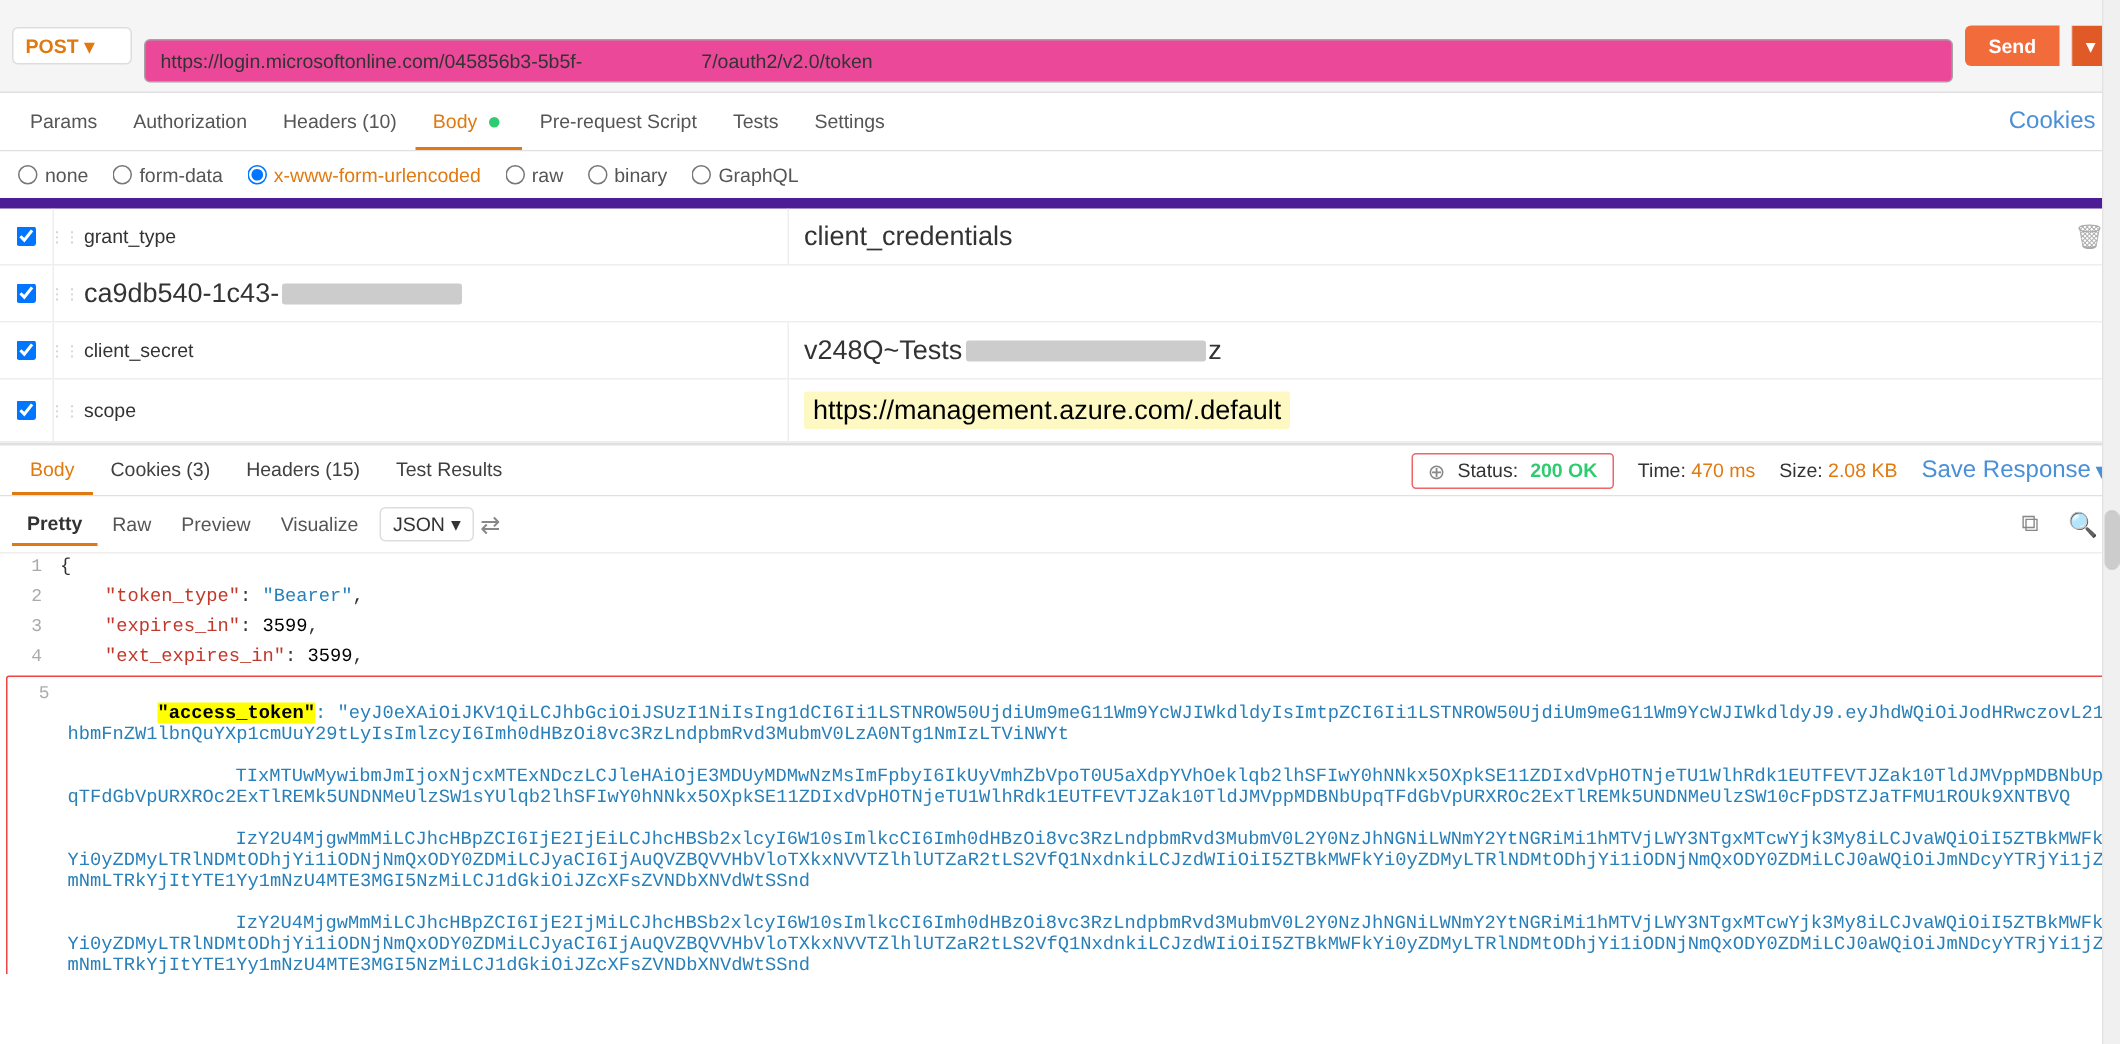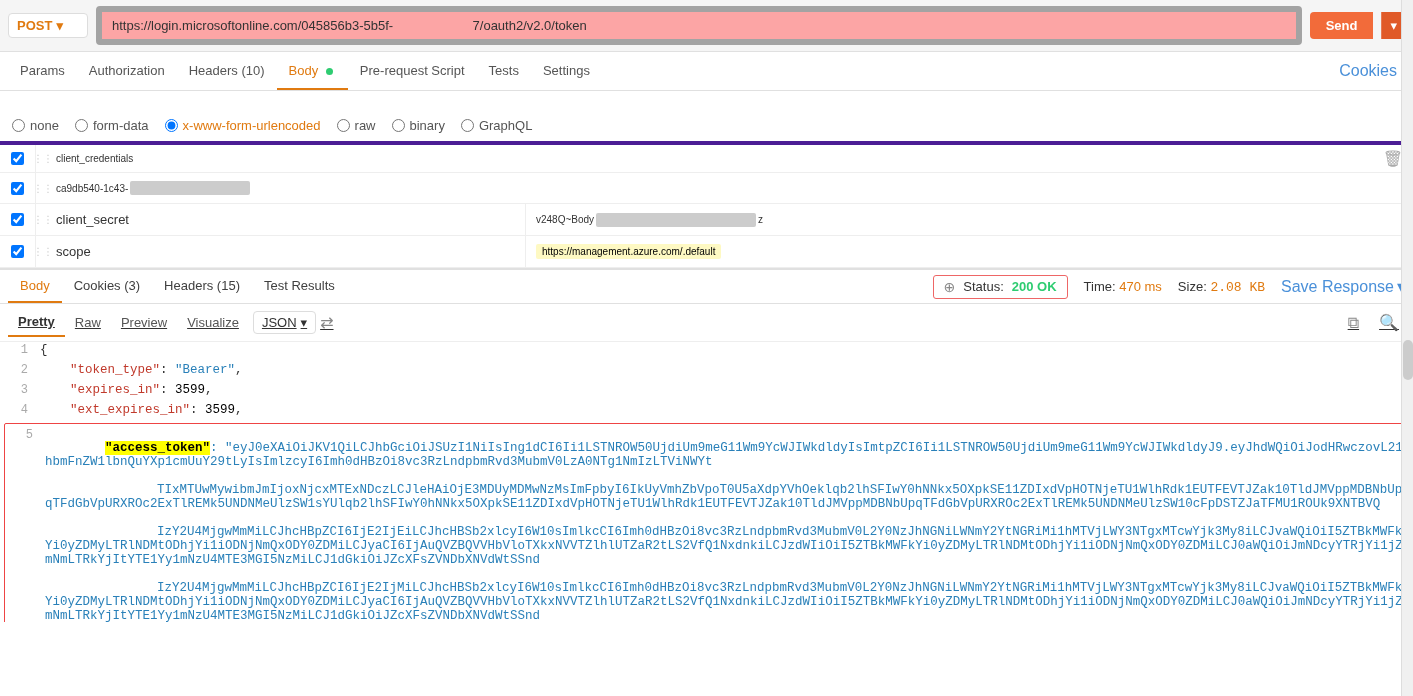--- a/index.html
+++ b/index.html
@@ -24,25 +24,26 @@
       font-size: 13px;
       font-weight: 600;
       color: #e07a10;
       cursor: pointer;
       gap: 4px;
       min-width: 80px;
     }
     .url-input {
       flex: 1;
       padding: 6px 10px;
-      border: 6px solid #a3a3a3;
+      border: 1px solid #a3a3a3;
       border-radius: 4px;
       font-size: 13px;
       color: #333;
-      background: #fca5a5;
+      background: #ec4899;
+      margin-top: 20px;
     }
     .send-btn-arrow {
       background: #e05a28;
       color: #fff;
       border: none;
       border-left: 1px solid #fff3;
       padding: 6px 8px;
       font-size: 13px;
       cursor: pointer;
       border-radius: 0 4px 4px 0;
@@ -86,23 +87,22 @@
       cursor: pointer;
       padding: 10px 8px;
     }
 
     
     .body-type-row {
       display: flex;
       align-items: center;
       padding: 8px 12px;
       gap: 16px;
-      border-bottom: 4px solid #4c1d95;
+      border-bottom: 7px solid #4c1d95;
       background: #fff;
-      margin-top: 19px;
     }
     .radio-item {
       display: flex;
       align-items: center;
       gap: 5px;
       font-size: 13px;
       color: #555;
       cursor: pointer;
     }
     .radio-item input[type=radio] { cursor: pointer; }
@@ -132,21 +132,21 @@
       border-right: 1px solid #eee;
       font-size: 13px;
       color: #333;
       display: flex;
       align-items: center;
       flex-shrink: 0;
     }
     .cell-value {
       flex: 1;
       padding: 8px 10px;
-      font-size: 10px;
+      font-size: 18px;
       color: #333;
       display: flex;
       align-items: center;
     }
     .cell-actions {
       width: 40px;
       display: flex;
       align-items: center;
       justify-content: center;
       flex-shrink: 0;
@@ -211,21 +211,20 @@
     }
 
     
     .view-tabs-row {
       display: flex;
       align-items: center;
       padding: 4px 8px;
       border-bottom: 1px solid #eee;
       gap: 0;
       background: #fff;
-      text-decoration: underline;
     }
     .view-tab {
       padding: 6px 10px;
       font-size: 13px;
       color: #555;
       cursor: pointer;
     }
     .view-tab.active {
       color: #333;
       font-weight: 600;
@@ -384,20 +383,23 @@
 
 <div class="params-section">
 
 
   <div class="params-table">
     <div class="row">
       <div class="cell-check">
           <input type="checkbox" checked="" style="">
         </div>
       <div class="drag-handle">⋮⋮</div>
+      <div class="cell-key">
+          <span>grant_type</span>
+        </div>
       <div class="cell-value">
           <span>client_credentials</span>
         </div>
       <div class="cell-actions" style="color:#aaa;font-size:16px;">🗑</div>
     </div>
     <div class="row">
       <div class="cell-check">
           <input type="checkbox" checked="" style="">
         </div>
       <div class="drag-handle">⋮⋮</div>
@@ -409,21 +411,21 @@
     </div>
     <div class="row">
       <div class="cell-check">
           <input type="checkbox" checked="" style="">
         </div>
       <div class="drag-handle">⋮⋮</div>
       <div class="cell-key">
           <span>client_secret</span>
         </div>
       <div class="cell-value">
-        <span>v248Q~Body</span>
+        <span>v248Q~Tests</span>
         <span class="blurred-text" style="width:160px;background:#ccc;border-radius:2px;display:inline-block;height:14px;vertical-align:middle;margin-left:2px;">&nbsp;</span>
         <span style="margin-left:2px;">z</span>
       </div>
       <div class="cell-actions" style="color:#aaa;font-size:16px;"></div>
     </div>
     <div class="row">
       <div class="cell-check">
           <input type="checkbox" checked="" style="">
         </div>
       <div class="drag-handle">⋮⋮</div>
@@ -443,21 +445,21 @@
   <div class="resp-tab"><span>Cookies (3)</span></div>
   <div class="resp-tab"><span>Headers (15)</span></div>
   <div class="resp-tab"><span>Test Results</span></div>
   <div class="resp-status">
     <div class="status-box">
       <span class="status-icon">⊕</span>
       <span>Status:</span>
       <span class="status-ok">200 OK</span>
     </div>
     <span><span>Time:</span> <span style="color:#e07a10;font-weight:500;">470 ms</span></span>
-    <span><span>Size:</span> <span style="color:#e07a10;font-weight:500;font-family:Liberation Mono, monospace;">2.08 KB</span></span>
+    <span><span>Size:</span> <span style="color:#e07a10;font-weight:500;">2.08 KB</span></span>
     <span class="save-response">
       <span>Save Response</span>
       <span>▾</span>
     </span>
   </div>
 </div>
 
 <div class="view-tabs-row">
   <div class="view-tab active"><span>Pretty</span></div>
   <div class="view-tab"><span>Raw</span></div>

